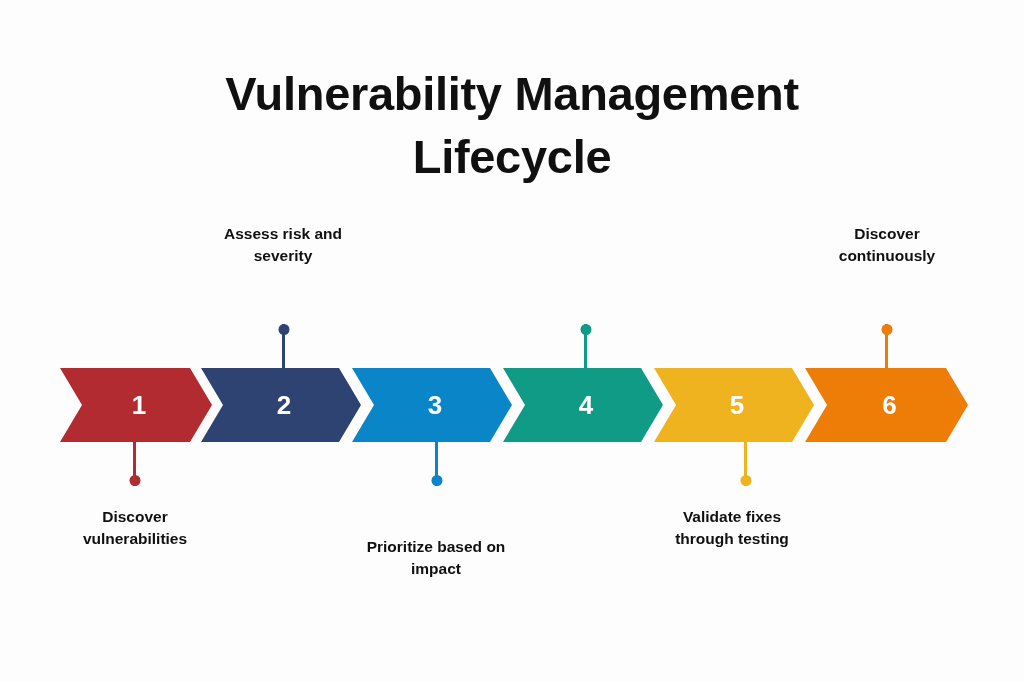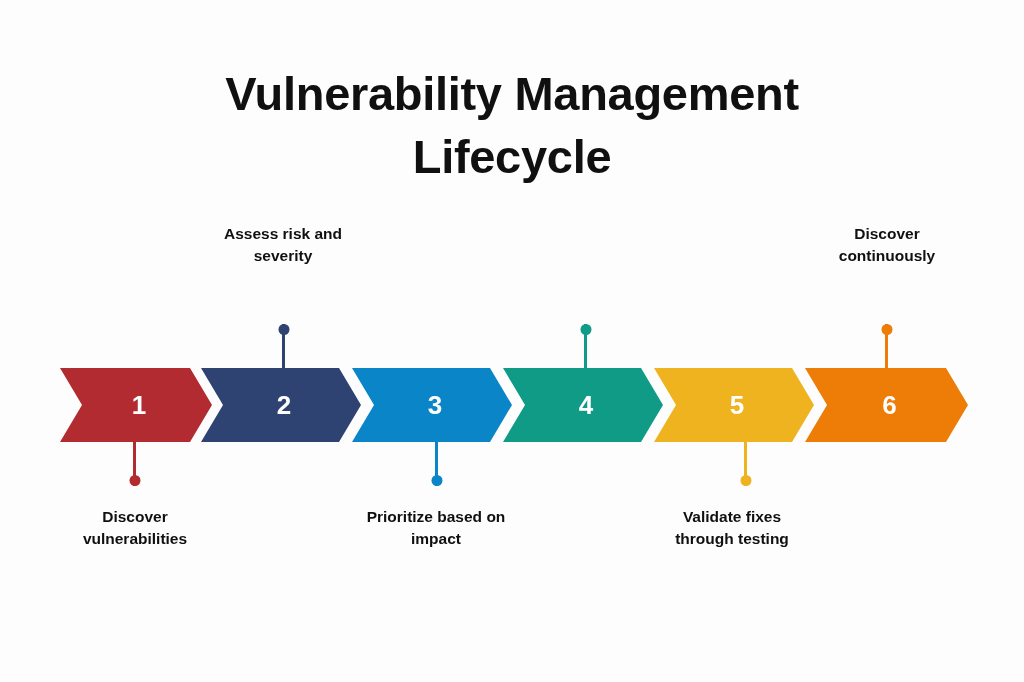--- a/index.html
+++ b/index.html
@@ -146,21 +146,21 @@
 
   <div class="conn conn-down" style="left:133px; top:442px; height:44px; background:#b22b30;">
     <span class="dot" style="background:#b22b30;"></span>
   </div>
   <div class="cap cap-bottom" style="left:45px; width:180px; top:506px;">Discover
 vulnerabilities</div>
 
   <div class="conn conn-down" style="left:435px; top:442px; height:44px; background:#0a85c8;">
     <span class="dot" style="background:#0a85c8;"></span>
   </div>
-  <div class="cap cap-bottom" style="left:346px; width:180px; top:506px;">Prioritize based on
+  <div class="cap cap-bottom" style="left:346px; width:180px; top:536px;">Prioritize based on
 impact</div>
 
   <div class="conn conn-down" style="left:744px; top:442px; height:44px; background:#efb320;">
     <span class="dot" style="background:#efb320;"></span>
   </div>
   <div class="cap cap-bottom" style="left:642px; width:180px; top:506px;">Validate fixes
 through testing</div>
 
 </div>
 

